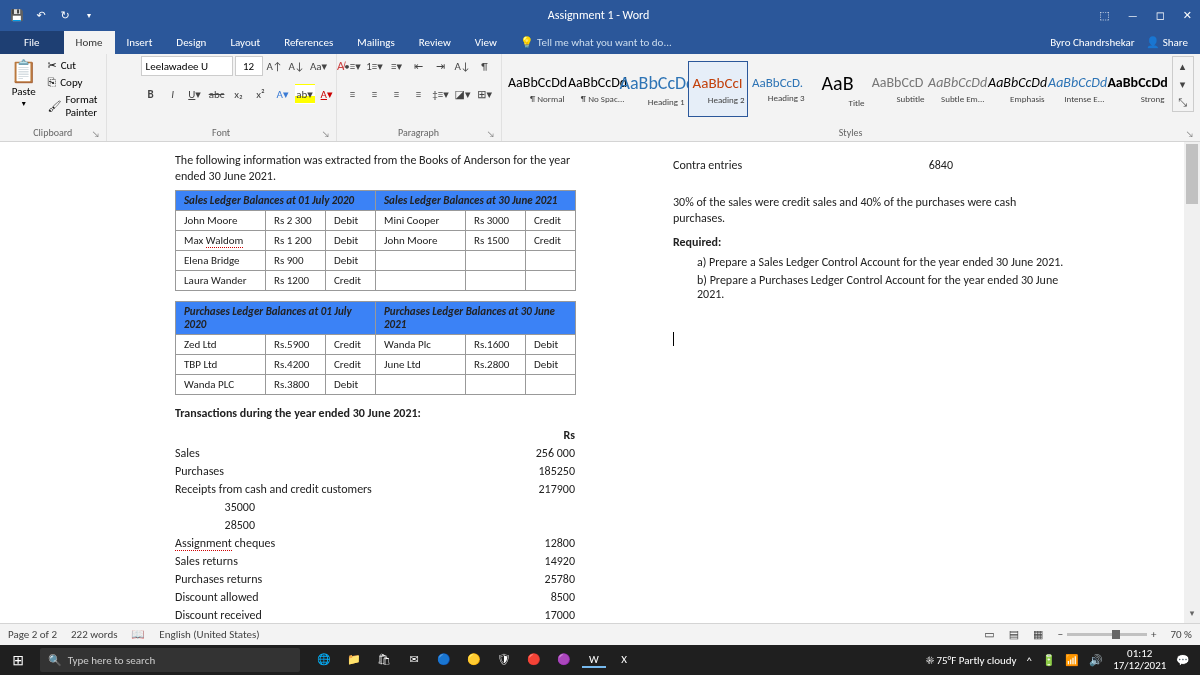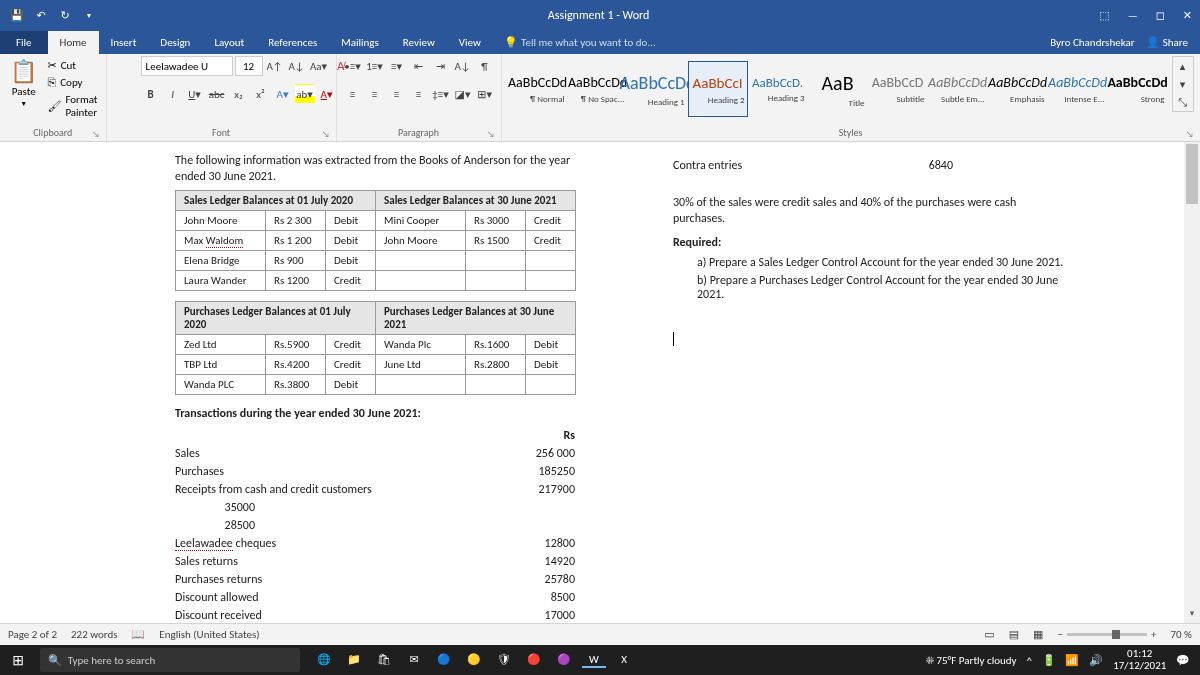--- a/index.html
+++ b/index.html
@@ -3,21 +3,21 @@
 <meta charset="utf-8">
 <style>
 * { margin:0; padding:0; box-sizing:border-box; font-family:"Segoe UI","Calibri",sans-serif; }
 body { width:1200px; height:675px; background:#fff; overflow:hidden; font-size:11px; }
 .titlebar { height:30px; background:#2b579a; color:#fff; display:flex; align-items:center; padding:0 8px; }
 .titlebar .qat { display:flex; gap:6px; align-items:center; }
 .titlebar .qat-btn { width:18px; height:18px; display:flex; align-items:center; justify-content:center; color:#fff; }
 .titlebar .title { flex:1; text-align:center; font-size:12px; }
 .titlebar .winctrl { display:flex; gap:18px; }
 .ribbon-tabs { height:24px; background:#2b579a; display:flex; align-items:flex-end; color:#fff; font-size:11px; }
-.ribbon-tabs .filetab { background:#1e3f73; padding:5px 16px; }
+.ribbon-tabs .filetab { background:#1e3f73; padding:5px 24px; }
 .ribbon-tabs .tab { padding:5px 12px; cursor:pointer; }
 .ribbon-tabs .tab.active { background:#f3f3f3; color:#333; }
 .ribbon-tabs .tellme { padding:5px 12px; color:#cde; }
 .ribbon-tabs .spacer { flex:1; }
 .ribbon-tabs .usershare { padding:5px 12px; display:flex; gap:12px; align-items:center; }
 .ribbon { height:88px; background:#f3f3f3; border-bottom:1px solid #d4d4d4; display:flex; }
 .group { border-right:1px solid #e1e1e1; padding:2px 6px 0 6px; display:flex; flex-direction:column; position:relative; }
 .group-body { flex:1; display:flex; align-items:flex-start; gap:4px; }
 .group-label { font-size:10px; color:#666; text-align:center; padding:2px 0; position:relative; }
 .group-label .launcher { position:absolute; right:0; bottom:2px; font-size:9px; color:#888; }
@@ -37,21 +37,21 @@
 .style-name { font-size:9px; color:#444; margin-top:2px; white-space:nowrap; overflow:hidden; text-overflow:ellipsis; width:100%; text-align:right; }
 .edit-col { display:flex; flex-direction:column; gap:3px; padding:4px 6px; }
 .document { position:absolute; top:142px; left:0; right:16px; bottom:22px; background:#fff; overflow:auto; }
 .page { width:100%; padding:10px 120px 40px 175px; font-family:"Leelawadee UI","Calibri",sans-serif; font-size:12px; color:#222; }
 .doc-two-col { display:flex; gap:80px; }
 .doc-left { flex:0 0 418px; }
 .doc-right { flex:1; }
 .doc-p { line-height:1.35; margin-bottom:4px; }
 table.ledger { border-collapse:collapse; margin:6px 0 10px 0; font-size:11px; }
 table.ledger td, table.ledger th { border:1px solid #999; padding:3px 8px; text-align:left; vertical-align:top; }
-table.ledger th { font-weight:bold; background:#e5e5e5; }
+table.ledger th { font-weight:bold; background:#3b82f6;font-style:italic; }
 .trans-row { display:flex; }
 .trans-label { width:320px; padding:2px 0; }
 .trans-val { width:80px; text-align:right; padding:2px 0; }
 .req-list { margin-left:24px; }
 .req-list li { margin:4px 0; list-style:none; }
 .statusbar { position:absolute; bottom:0; left:0; right:0; height:22px; background:#f3f3f3; border-top:1px solid #d4d4d4; display:flex; align-items:center; font-size:11px; color:#444; padding:0 8px; gap:14px; }
 .statusbar .spacer { flex:1; } 
 .wintaskbar { position:absolute; bottom:0; left:0; right:0; height:30px; background:#1f1f1f; display:flex; align-items:center; color:#fff; font-size:11px; }
 .wintaskbar .start { width:36px; text-align:center; font-size:14px; }
 .wintaskbar .search { flex:0 0 260px; background:#333; height:24px; margin:0 4px; display:flex; align-items:center; padding:0 8px; color:#ccc; border-radius:2px; }
@@ -353,21 +353,21 @@
               <div class="trans-label">Receipts from cash and credit customers</div>
               <div class="trans-val">217900</div>
             </div>
             <div class="trans-row">
               <div class="trans-val">35000</div>
             </div>
             <div class="trans-row">
               <div class="trans-val">28500</div>
             </div>
             <div class="trans-row">
-              <div class="trans-label"><span class="dotted">Leelawadee</span> cheques</div>
+              <div class="trans-label"><span class="dotted">Assignment</span> cheques</div>
               <div class="trans-val">12800</div>
             </div>
             <div class="trans-row">
               <div class="trans-label">Sales returns</div>
               <div class="trans-val">14920</div>
             </div>
             <div class="trans-row">
               <div class="trans-label">Purchases returns</div>
               <div class="trans-val">25780</div>
             </div>

